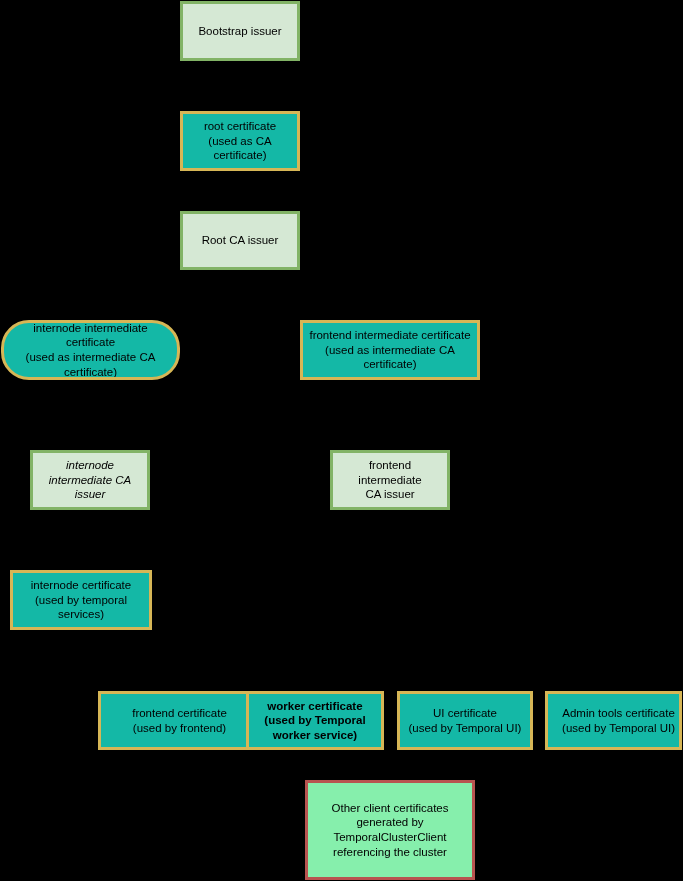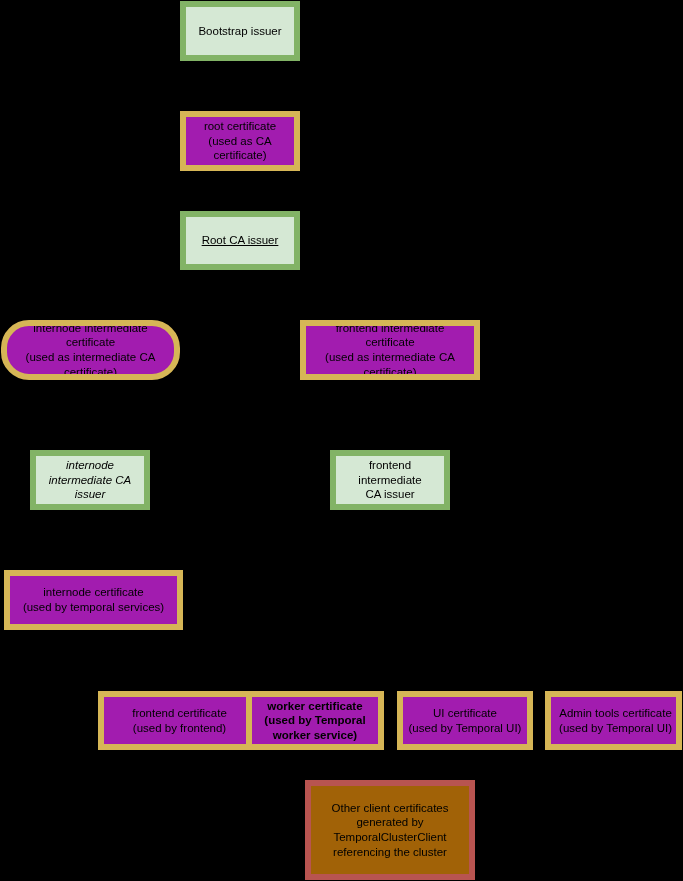--- a/index.html
+++ b/index.html
@@ -26,42 +26,42 @@
     position: absolute;
     left: 0;
     top: 0;
     width: 683px;
     height: 881px;
     pointer-events: none;
   }
   .node {
     position: absolute;
     box-sizing: border-box;
-    border: 6px solid #14532d;
+    border: 3px solid #14532d;
     display: flex;
     align-items: center;
     justify-content: center;
     text-align: center;
     font-size: 11.5px;
     line-height: 1.27;
     color: #000000;
     padding: 2px 4px;
     white-space: pre-line;
     overflow: hidden;
   }
   .node.issuer {
     background: #d5e8d4;
     border-color: #82b366;
   }
   .node.certificate {
-    background: #a21caf;
+    background: #14b8a6;
     border-color: #d6b656;
   }
   .node.client {
-    background: #a16207;
+    background: #86efac;
     border-color: #b85450;
     align-items: center;
   }
 </style>
 </head>
 <body>
 
 <div id="diagram-canvas">
   <svg class="edge-layer" id="edge-layer" viewBox="0 0 683 881" width="683" height="881" xmlns="http://www.w3.org/2000/svg">
       <path d="M240,61 L240,111" fill="none" stroke="#000000" stroke-width="1"></path>
@@ -75,33 +75,33 @@
       <path d="M390,510 L390,670 L315,670 L315,691" fill="none" stroke="#000000" stroke-width="1"></path>
       <path d="M390,510 L390,670 L465,670 L465,691" fill="none" stroke="#000000" stroke-width="1"></path>
       <path d="M390,510 L390,670 L613,670 L613,691" fill="none" stroke="#000000" stroke-width="1"></path>
       <path d="M390,510 L390,780" fill="none" stroke="#000000" stroke-width="1"></path>
     </svg>
   <div id="node-layer">
       <div class="node issuer" style="left: 180px; top: 1px; width: 120px; height: 60px;"><span>Bootstrap issuer</span></div>
       <div class="node certificate" style="left: 180px; top: 111px; width: 120px; height: 60px;"><span>root certificate
 (used as CA
 certificate)</span></div>
-      <div class="node issuer" style="left: 180px; top: 211px; width: 120px; height: 59px; text-decoration: underline;"><span>Root CA issuer</span></div>
+      <div class="node issuer" style="left: 180px; top: 211px; width: 120px; height: 59px;"><span>Root CA issuer</span></div>
       <div class="node certificate" style="left: 1px; top: 320px; width: 179px; height: 60px; border-radius: 28px;"><span>internode intermediate certificate
 (used as intermediate CA
 certificate)</span></div>
       <div class="node certificate" style="left: 300px; top: 320px; width: 180px; height: 60px; text-align: center;"><span>frontend intermediate certificate
 (used as intermediate CA
 certificate)</span></div>
       <div class="node issuer" style="left: 30px; top: 450px; width: 120px; height: 60px; font-style: italic;"><span>internode
 intermediate CA
 issuer</span></div>
       <div class="node issuer" style="left: 330px; top: 450px; width: 120px; height: 60px;"><span>frontend intermediate
 CA issuer</span></div>
-      <div class="node certificate" style="left: 4px; top: 570px; width: 179px; height: 60px; align-items: center;"><span>internode certificate
+      <div class="node certificate" style="left: 10px; top: 570px; width: 142px; height: 60px; align-items: center;"><span>internode certificate
 (used by temporal services)</span></div>
       <div class="node certificate" style="left: 98px; top: 691px; width: 163px; height: 59px;"><span>frontend certificate
 (used by frontend)</span></div>
       <div class="node certificate" style="left: 246px; top: 691px; width: 138px; height: 59px; font-weight: bold;"><span>worker certificate
 (used by Temporal
 worker service)</span></div>
       <div class="node certificate" style="left: 397px; top: 691px; width: 136px; height: 59px; justify-content: center;"><span>UI certificate
 (used by Temporal UI)</span></div>
       <div class="node certificate" style="left: 545px; top: 691px; width: 137px; height: 59px; justify-content: flex-end;"><span>Admin tools certificate
 (used by Temporal UI)</span></div>

